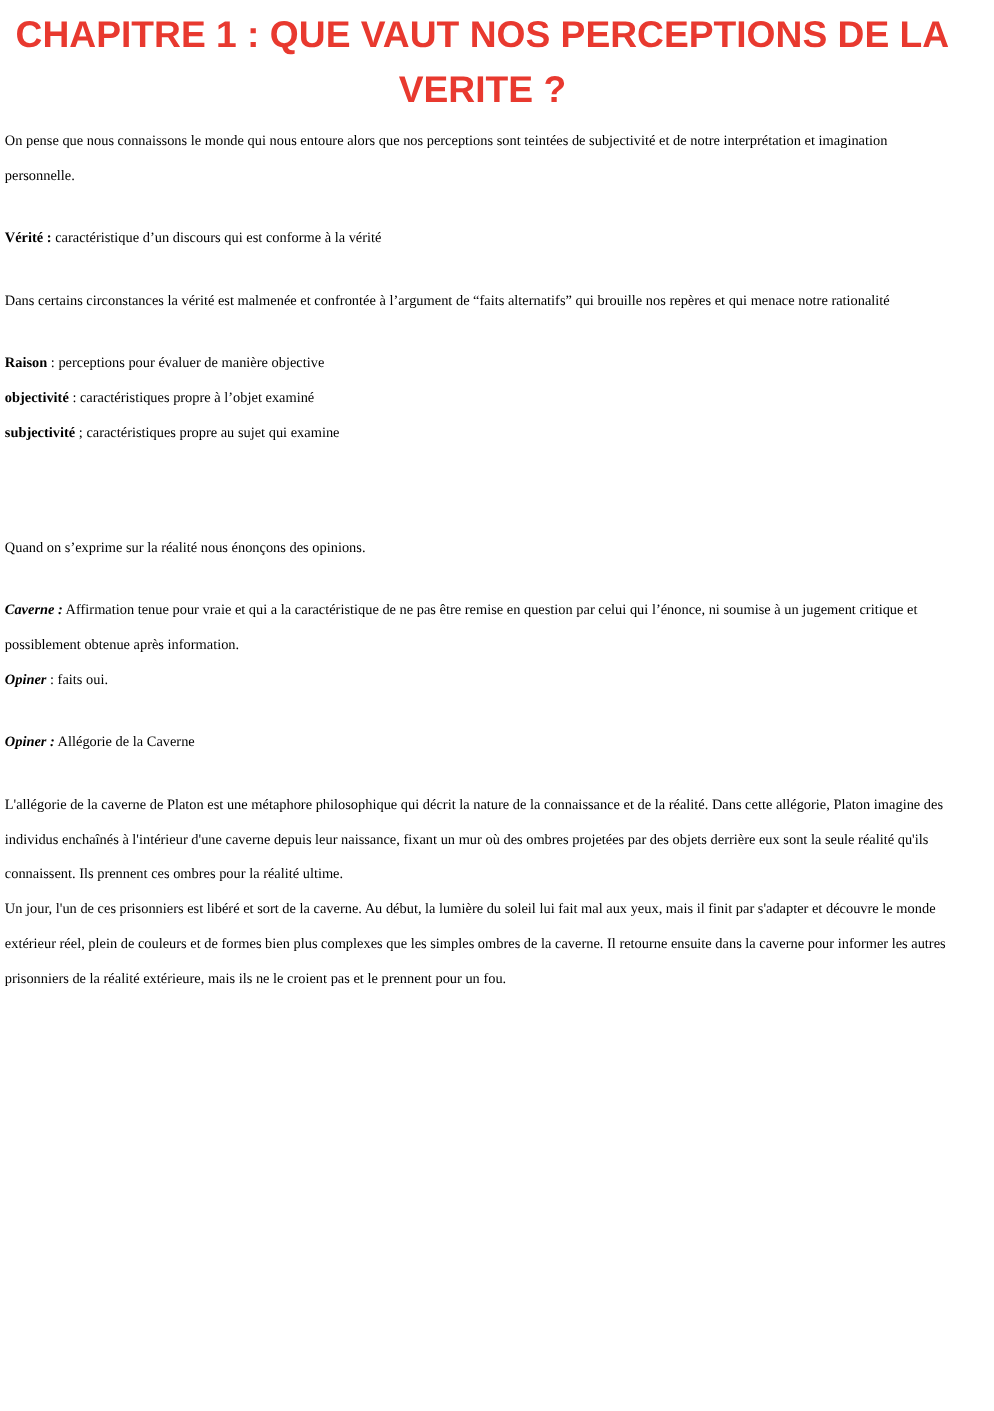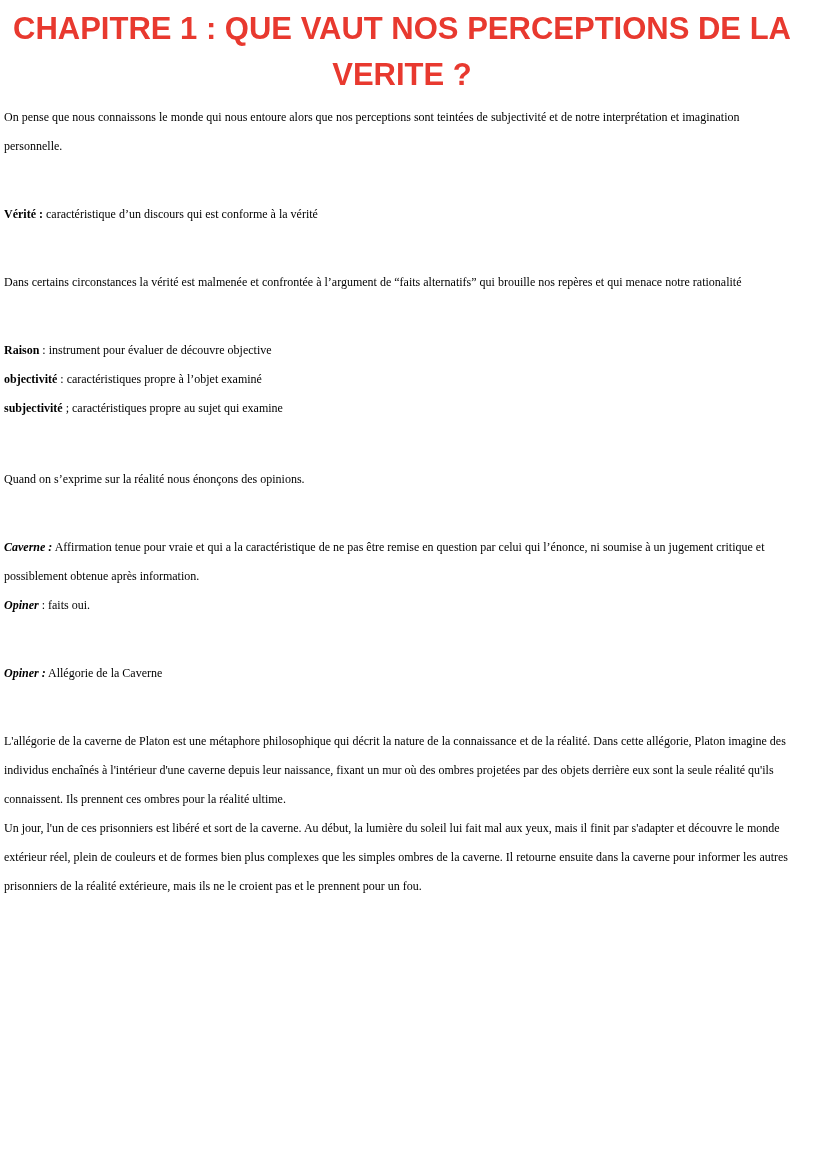--- a/index.html
+++ b/index.html
@@ -23,39 +23,39 @@
     font-size: 31px;
     line-height: 1.48;
     text-align: center;
     margin: 0 0 5px 0;
   }
   .para {
     margin: 0;
     font-size: 12px;
     line-height: 29px;
   }
-  .gap1 { margin-top: 39px; }   
-  .gap2 { margin-top: 42px; }   
+  .gap1 { margin-top: 23px; }   
+  .gap2 { margin-top: 67px; }   
   .b  { font-weight: bold; }
   .bi { font-weight: bold; font-style: italic; }
 </style>
 </head>
 <body>
 
 <main class="page">
 
   <h1 class="title" style="color: rgb(232, 57, 47);">CHAPITRE 1 : QUE VAUT NOS PERCEPTIONS DE LA VERITE ?</h1>
 
   <p class="para">On pense que nous connaissons le monde qui nous entoure alors que nos perceptions sont teintées de subjectivité et de notre interprétation et imagination personnelle.</p>
 
   <p class="para gap1"><span class="b">Vérité :</span><span> caractéristique d’un discours qui est conforme à la vérité</span></p>
 
   <p class="para gap1">Dans certains circonstances la vérité est malmenée et confrontée à l’argument de “faits alternatifs” qui brouille nos repères et qui menace notre rationalité</p>
 
-  <p class="para gap1"><span class="b">Raison</span><span> : instrument pour évaluer de découvre objective</span></p>
+  <p class="para gap1"><span class="b">Raison</span><span> : perceptions pour évaluer de manière objective</span></p>
   <p class="para"><span class="b">objectivité</span><span> : caractéristiques propre à l’objet examiné</span></p>
   <p class="para"><span class="b">subjectivité</span><span> ; caractéristiques propre au sujet qui examine</span></p>
 
   <p class="para gap2">Quand on s’exprime sur la réalité nous énonçons des opinions.</p>
 
   <p class="para gap1"><span class="bi">Caverne :</span><span> Affirmation tenue pour vraie et qui a la caractéristique de ne pas être remise en question par celui qui l’énonce, ni soumise à un jugement critique et possiblement obtenue après information.</span></p>
   <p class="para"><span class="bi">Opiner</span><span> : faits oui.</span></p>
 
   <p class="para gap1"><span class="bi">Opiner :</span><span> Allégorie de la Caverne</span></p>
 

